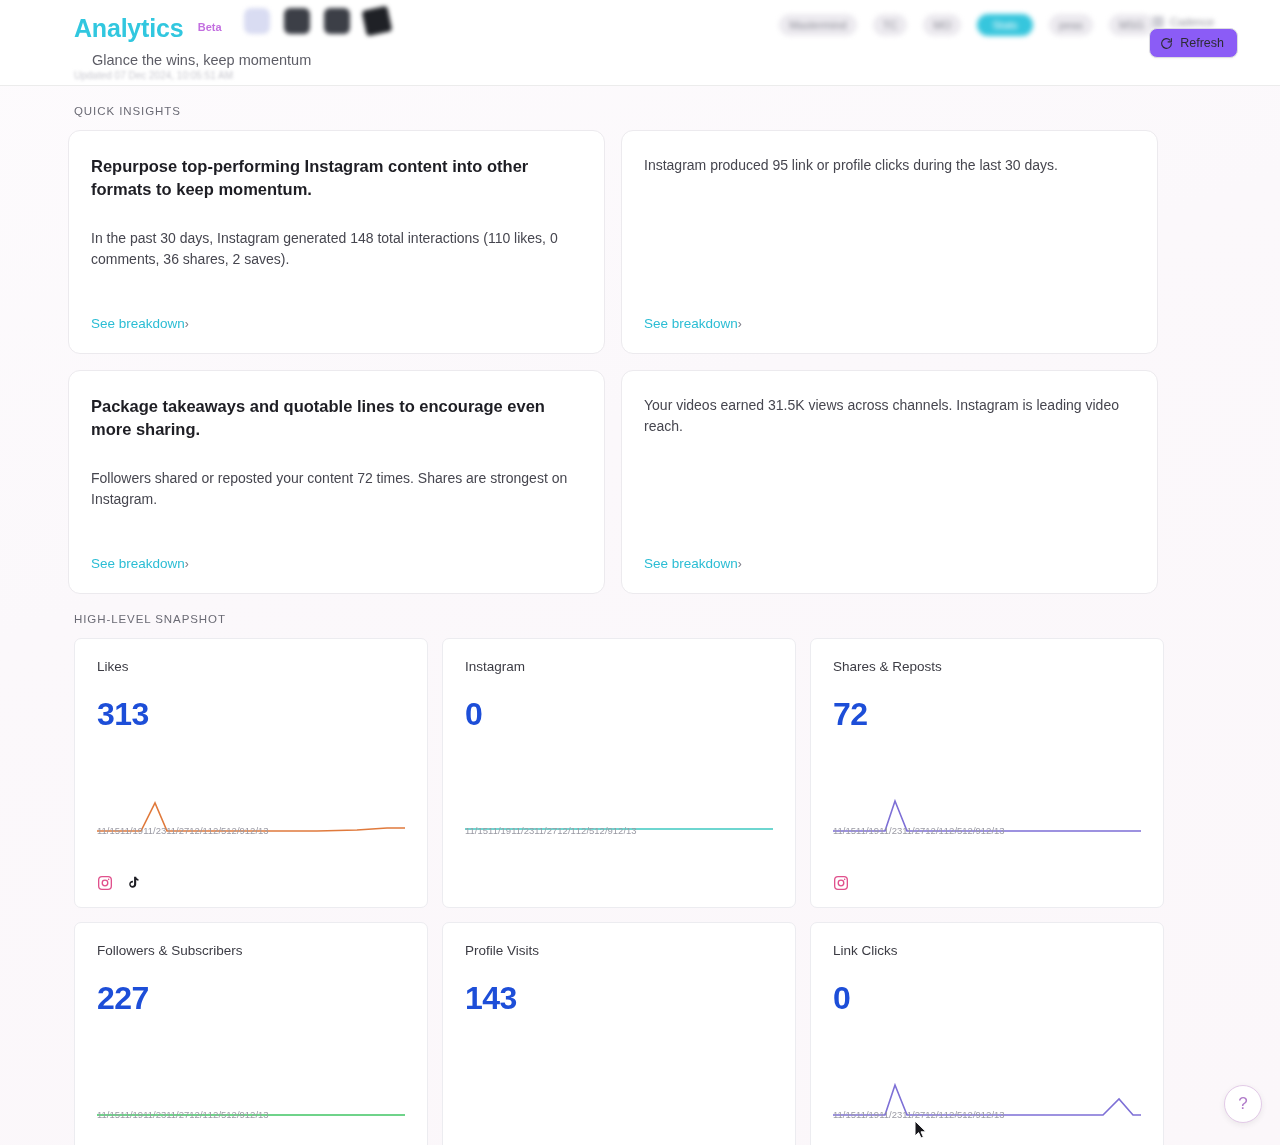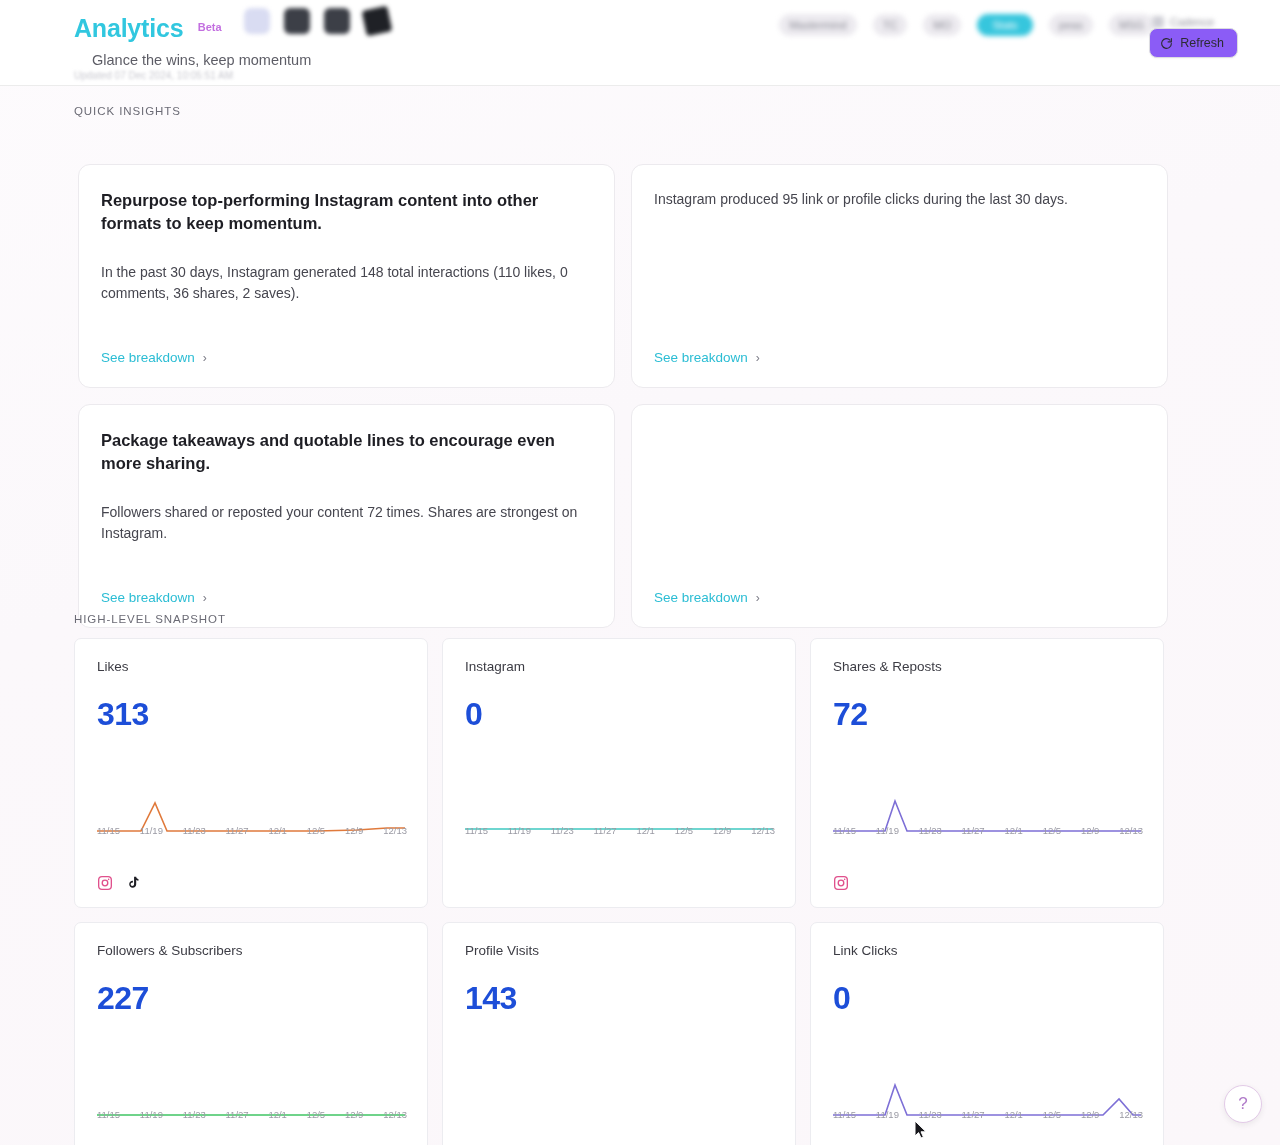--- a/index.html
+++ b/index.html
@@ -127,27 +127,26 @@
   
   .section-label {
     font-size: 11.5px;
     letter-spacing: 0.08em;
     color: #6b6b75;
     font-weight: normal;
   }
 
   .insight-grid {
     position: absolute;
-    left: 78px; top: 130px;
+    left: 68px; top: 130px;
     width: 1090px;
     display: grid;
     grid-template-columns: 537px 537px;
     column-gap: 16px;
     row-gap: 16px;
-    margin-top: 34px;
   }
   .insight-card {
     background: #ffffff;
     border: 1px solid #eceaee;
     border-radius: 12px;
     padding: 24px 24px 20px 22px;
     min-height: 224px;
     position: relative;
   }
   .insight-title {
@@ -161,21 +160,21 @@
     font-size: 14px;
     color: #46464f;
     line-height: 1.52;
     margin: 0;
   }
   .insight-link {
     position: absolute;
     left: 22px; bottom: 22px;
     font-size: 13.5px;
     color: #2bbdd4;
-    display: flex; align-items: center; gap: 8px;
+    display: flex; align-items: center; 
     cursor: pointer;
   }
   .insight-link .chev { font-size: 12px; color: #7d7d88; }
 
   
   .snap-grid {
     position: absolute;
     left: 74px; top: 638px;
     width: 1090px;
     display: grid;
@@ -207,21 +206,20 @@
     position: absolute;
     left: 22px; top: 152px;
     width: 308px; height: 46px;
   }
   .spark svg { display: block; }
   .axis {
     position: absolute;
     left: 22px; top: 186px;
     width: 310px;
     display: flex;
-    justify-content: space-between;
     font-size: 9.5px;
     color: #9a9aa4;
   }
   .plat-row {
     position: absolute;
     left: 22px; top: 236px;
     display: flex; align-items: center; gap: 12px;
   }
   .plat-ico { width: 16px; height: 16px; display:block; }
 
@@ -315,20 +313,21 @@
     <div class="insight-card">
       <p class="insight-title">Package takeaways and quotable lines to encourage even more sharing.</p>
       <p class="insight-body">Followers shared or reposted your content 72 times. Shares are strongest on Instagram.</p>
       <div class="insight-link">
         <span>See breakdown</span>
         <span class="chev">›</span>
       </div>
     </div>
 
     <div class="insight-card">
+      <p class="insight-body">Your videos earned 31.5K views across channels. Instagram is leading video reach.</p>
       <div class="insight-link">
         <span>See breakdown</span>
         <span class="chev">›</span>
       </div>
     </div>
   </div>
 
   <div class="section-label" style="position:absolute; left:74px; top:613px;">HIGH-LEVEL SNAPSHOT</div>
 
   <div class="snap-grid">

